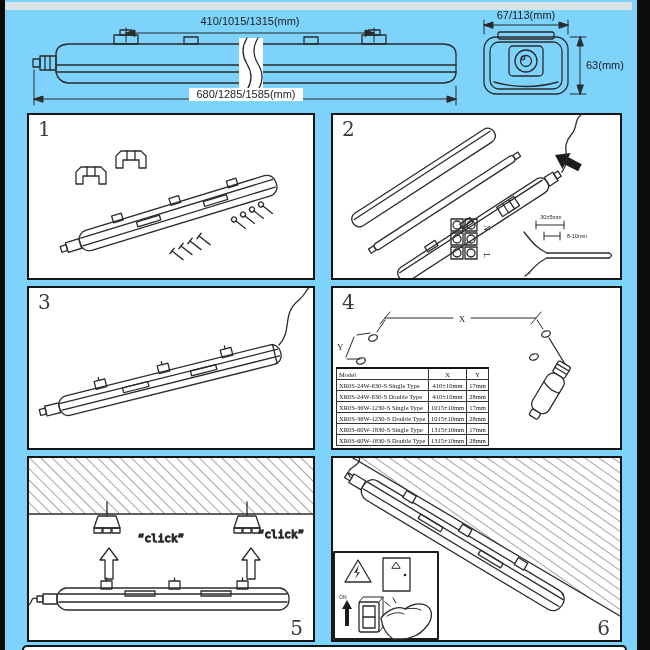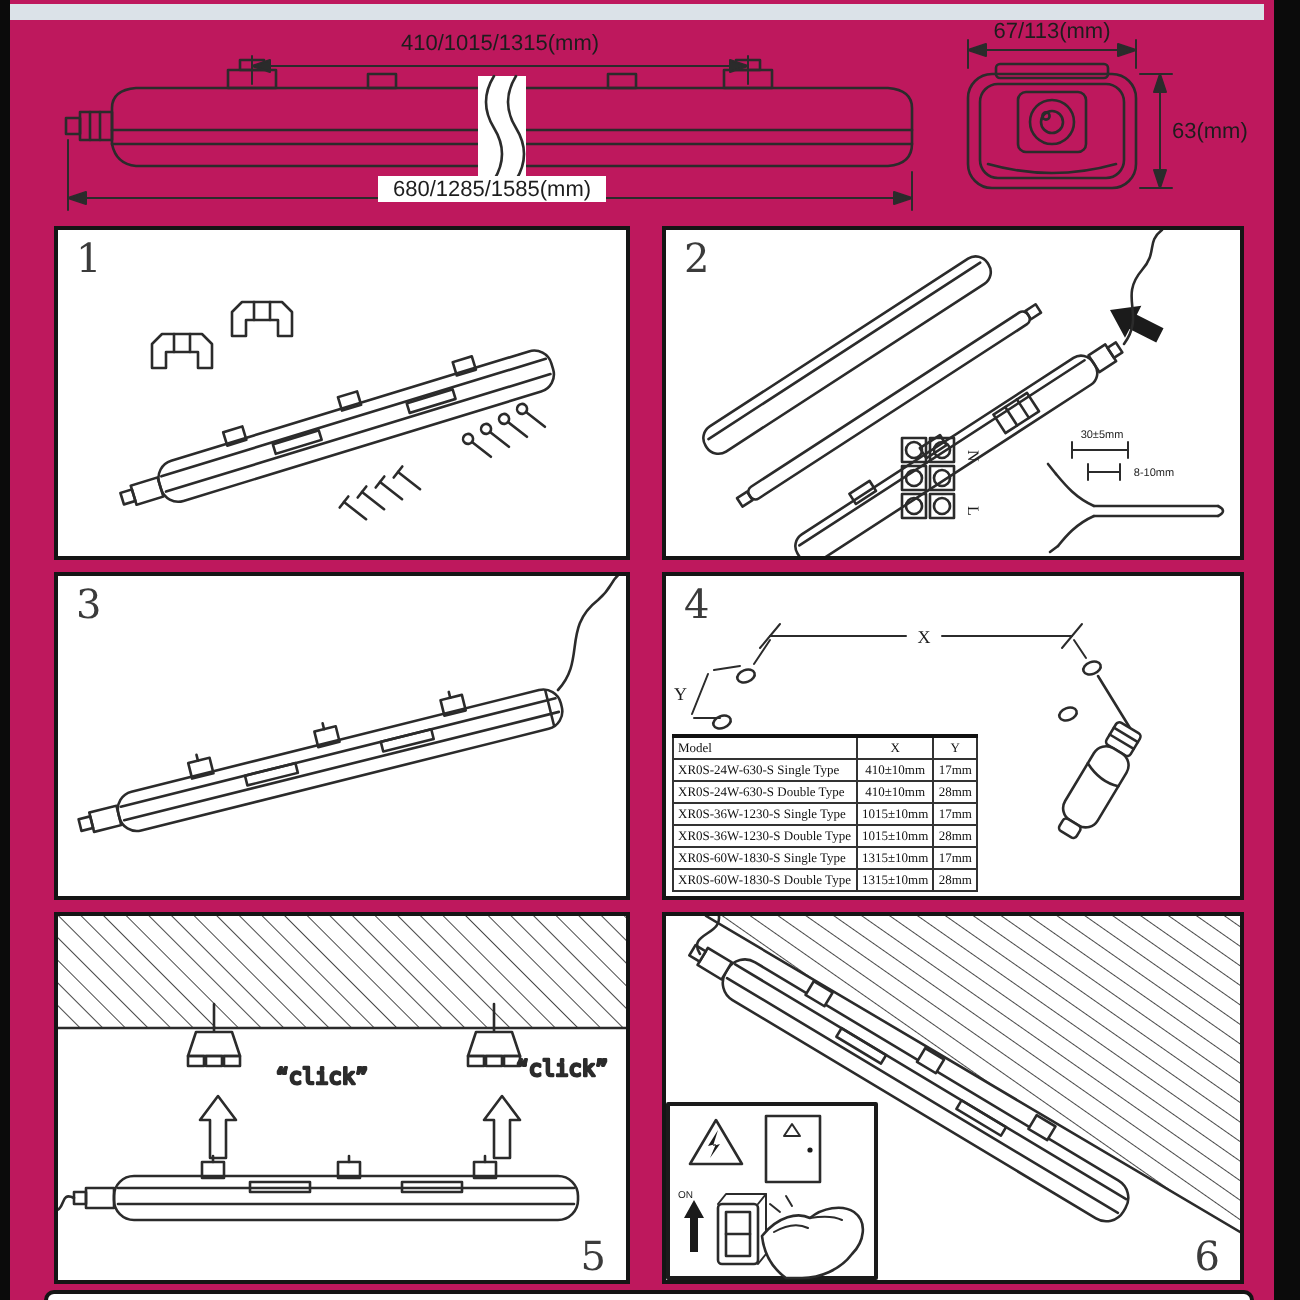--- a/index.html
+++ b/index.html
@@ -1,16 +1,16 @@
 <!DOCTYPE html>
 <html><head>
 <meta charset="utf-8">
 <style>
   html,body{margin:0;padding:0;}
-  .page{position:relative;width:650px;height:650px;background:#be185d;overflow:hidden;
+  .page{position:relative;width:650px;height:650px;background:#7dd3fc;overflow:hidden;
         font-family:"Liberation Sans",sans-serif;}
   .edge{position:absolute;top:0;bottom:0;background:#0b0b0b;}
   .edge-left{left:0;width:5px;}
   .edge-right{left:637px;width:13px;}
   .topbar{position:absolute;left:5px;top:2px;width:627px;height:8px;background:#dbe2e8;}
   .panel{position:absolute;background:#fff;border:2px solid #151515;}
   .p1{left:27px;top:113px;width:284px;height:163px;}
   .p2{left:331px;top:113px;width:287px;height:163px;}
   .p3{left:27px;top:286px;width:284px;height:160px;}
   .p4{left:331px;top:286px;width:287px;height:160px;}

